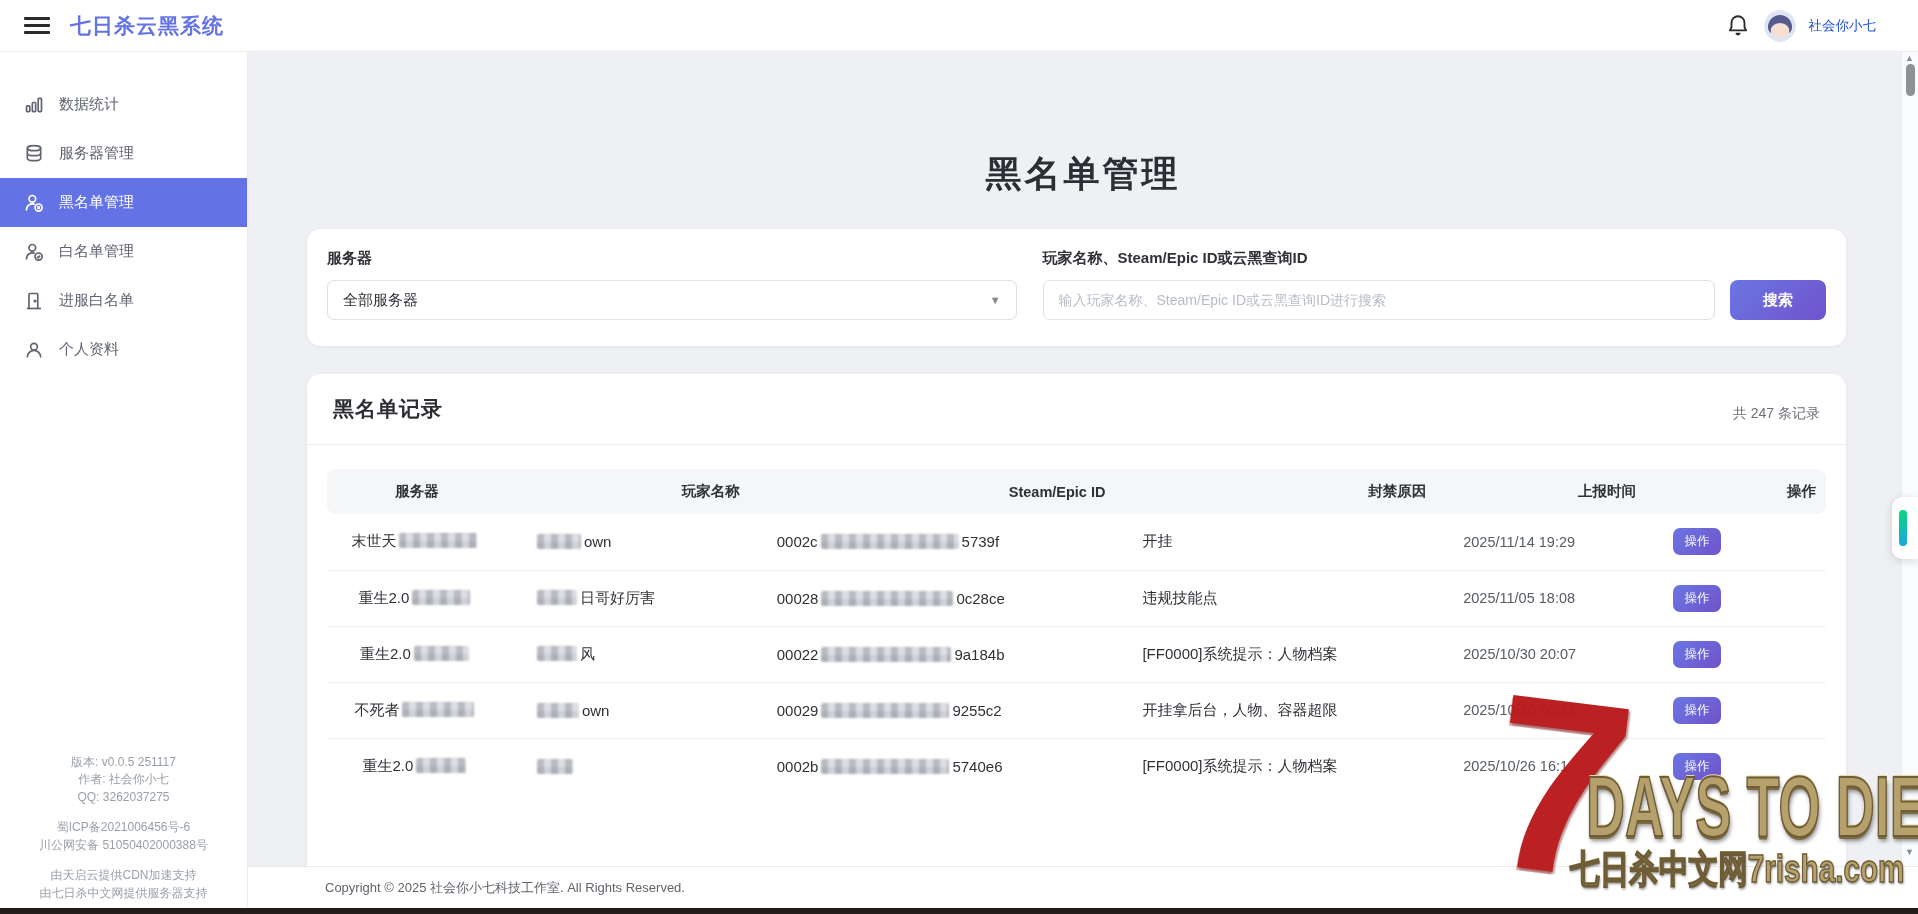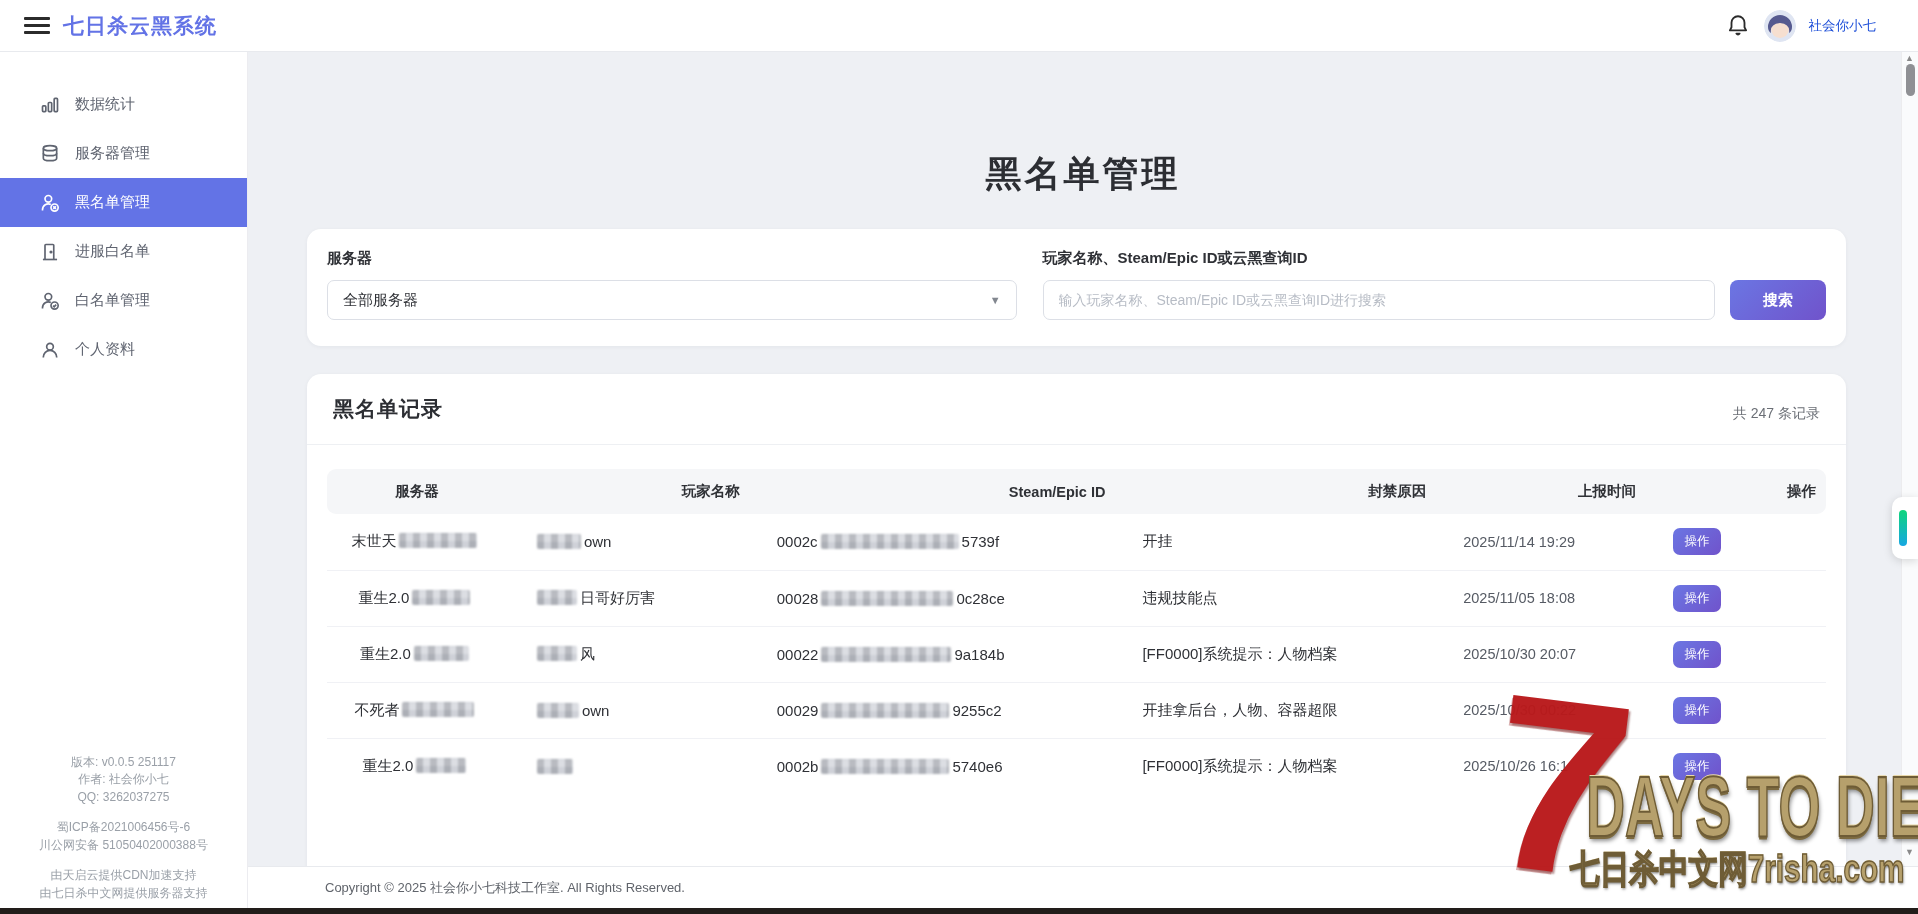--- a/index.html
+++ b/index.html
@@ -14,32 +14,32 @@
   body{
     width:1918px;height:914px;position:relative;overflow:hidden;
     font-family:"Liberation Sans","DejaVu Sans",sans-serif;
     background:#eef0f4;color:#2f3136;
   }
   
   .navbar{position:absolute;top:0;left:0;right:0;height:52px;background:#fff;
     border-bottom:1px solid #e8eaee;display:flex;align-items:center;z-index:30}
   .hamburger{margin-left:24px;width:26px;cursor:pointer}
   .hamburger i{display:block;height:3px;background:#2b2b2b;margin:4px 0;border-radius:1px}
-  .brand{margin-left:13px;font-size:21px;font-weight:bold;color:var(--accent);letter-spacing:1px}
+  .brand{margin-left:20px;font-size:21px;font-weight:bold;color:var(--accent);letter-spacing:1px}
   .nav-right{margin-left:auto;display:flex;align-items:center;gap:13px;margin-right:42px}
   .bell{width:26px;height:26px;cursor:pointer}
   .bell svg{width:26px;height:26px;display:block}
   .avatar{width:32px;height:32px;border-radius:50%;overflow:hidden;display:block;cursor:pointer}
   .avatar svg{display:block;width:32px;height:32px}
   .username{font-size:13.5px;color:#1d4ed8}
   
   .sidebar{position:absolute;top:52px;left:0;bottom:6px;width:248px;background:#fff;
     border-right:1px solid #ececf0;z-index:20;display:flex;flex-direction:column}
   #side-nav{padding-top:28px}
-  .side-item{display:flex;align-items:center;gap:15px;height:49px;padding-left:40px;
+  .side-item{display:flex;align-items:center;gap:15px;height:49px;padding-left:24px;
     color:#5f6470;font-size:15px;cursor:pointer;user-select:none}
   .side-item .s-icon{width:20px;height:20px;display:block}
   .side-item .s-icon svg{width:20px;height:20px;display:block}
   .side-item.active{background:var(--accent);color:#fff}
   .side-footer{margin-top:auto;padding-bottom:6px;text-align:center;color:#9aa0a8;font-size:12px}
   .sf-line{line-height:17.5px}
   .sf-gap{height:13px}
   
   .main{position:absolute;top:52px;left:248px;right:0;bottom:48px;overflow:hidden}
   .page-head{text-align:center;padding-top:98px}
@@ -172,37 +172,37 @@
             <path d="M3 21v-1a7 7 0 0 1 10-6.3"></path>
             <circle cx="17.5" cy="17.5" r="4.3"></circle>
             <path d="M15.9 15.9l3.2 3.2M19.1 15.9l-3.2 3.2"></path>
           </svg>
         </span>
         <span class="s-label">黑名单管理</span>
       </div>
       <div class="side-item">
         <span class="s-icon">
           <svg viewBox="0 0 24 24" fill="none" stroke="currentColor" stroke-width="2">
-            <path d="M6 21V4a1 1 0 0 1 1-1h8.5a1 1 0 0 1 1 1v17"></path>
-            <path d="M3.5 21h17"></path>
-            <circle cx="13.2" cy="12" r="0.9" fill="currentColor"></circle>
-          </svg>
-        </span>
-        <span class="s-label">进服白名单</span>
-      </div>
-      <div class="side-item">
-        <span class="s-icon">
-          <svg viewBox="0 0 24 24" fill="none" stroke="currentColor" stroke-width="2">
             <circle cx="10" cy="7" r="4"></circle>
             <path d="M3 21v-1a7 7 0 0 1 10-6.3"></path>
             <circle cx="17.5" cy="17.5" r="4.3"></circle>
             <path d="M15.6 17.6l1.4 1.4 2.4-2.7"></path>
           </svg>
         </span>
         <span class="s-label">白名单管理</span>
+      </div>
+      <div class="side-item">
+        <span class="s-icon">
+          <svg viewBox="0 0 24 24" fill="none" stroke="currentColor" stroke-width="2">
+            <path d="M6 21V4a1 1 0 0 1 1-1h8.5a1 1 0 0 1 1 1v17"></path>
+            <path d="M3.5 21h17"></path>
+            <circle cx="13.2" cy="12" r="0.9" fill="currentColor"></circle>
+          </svg>
+        </span>
+        <span class="s-label">进服白名单</span>
       </div>
       <div class="side-item">
         <span class="s-icon">
           <svg viewBox="0 0 24 24" fill="none" stroke="currentColor" stroke-width="2">
             <circle cx="12" cy="8" r="4"></circle>
             <path d="M4 21v-.5a8 8 0 0 1 16 0v.5"></path>
           </svg>
         </span>
         <span class="s-label">个人资料</span>
       </div>

